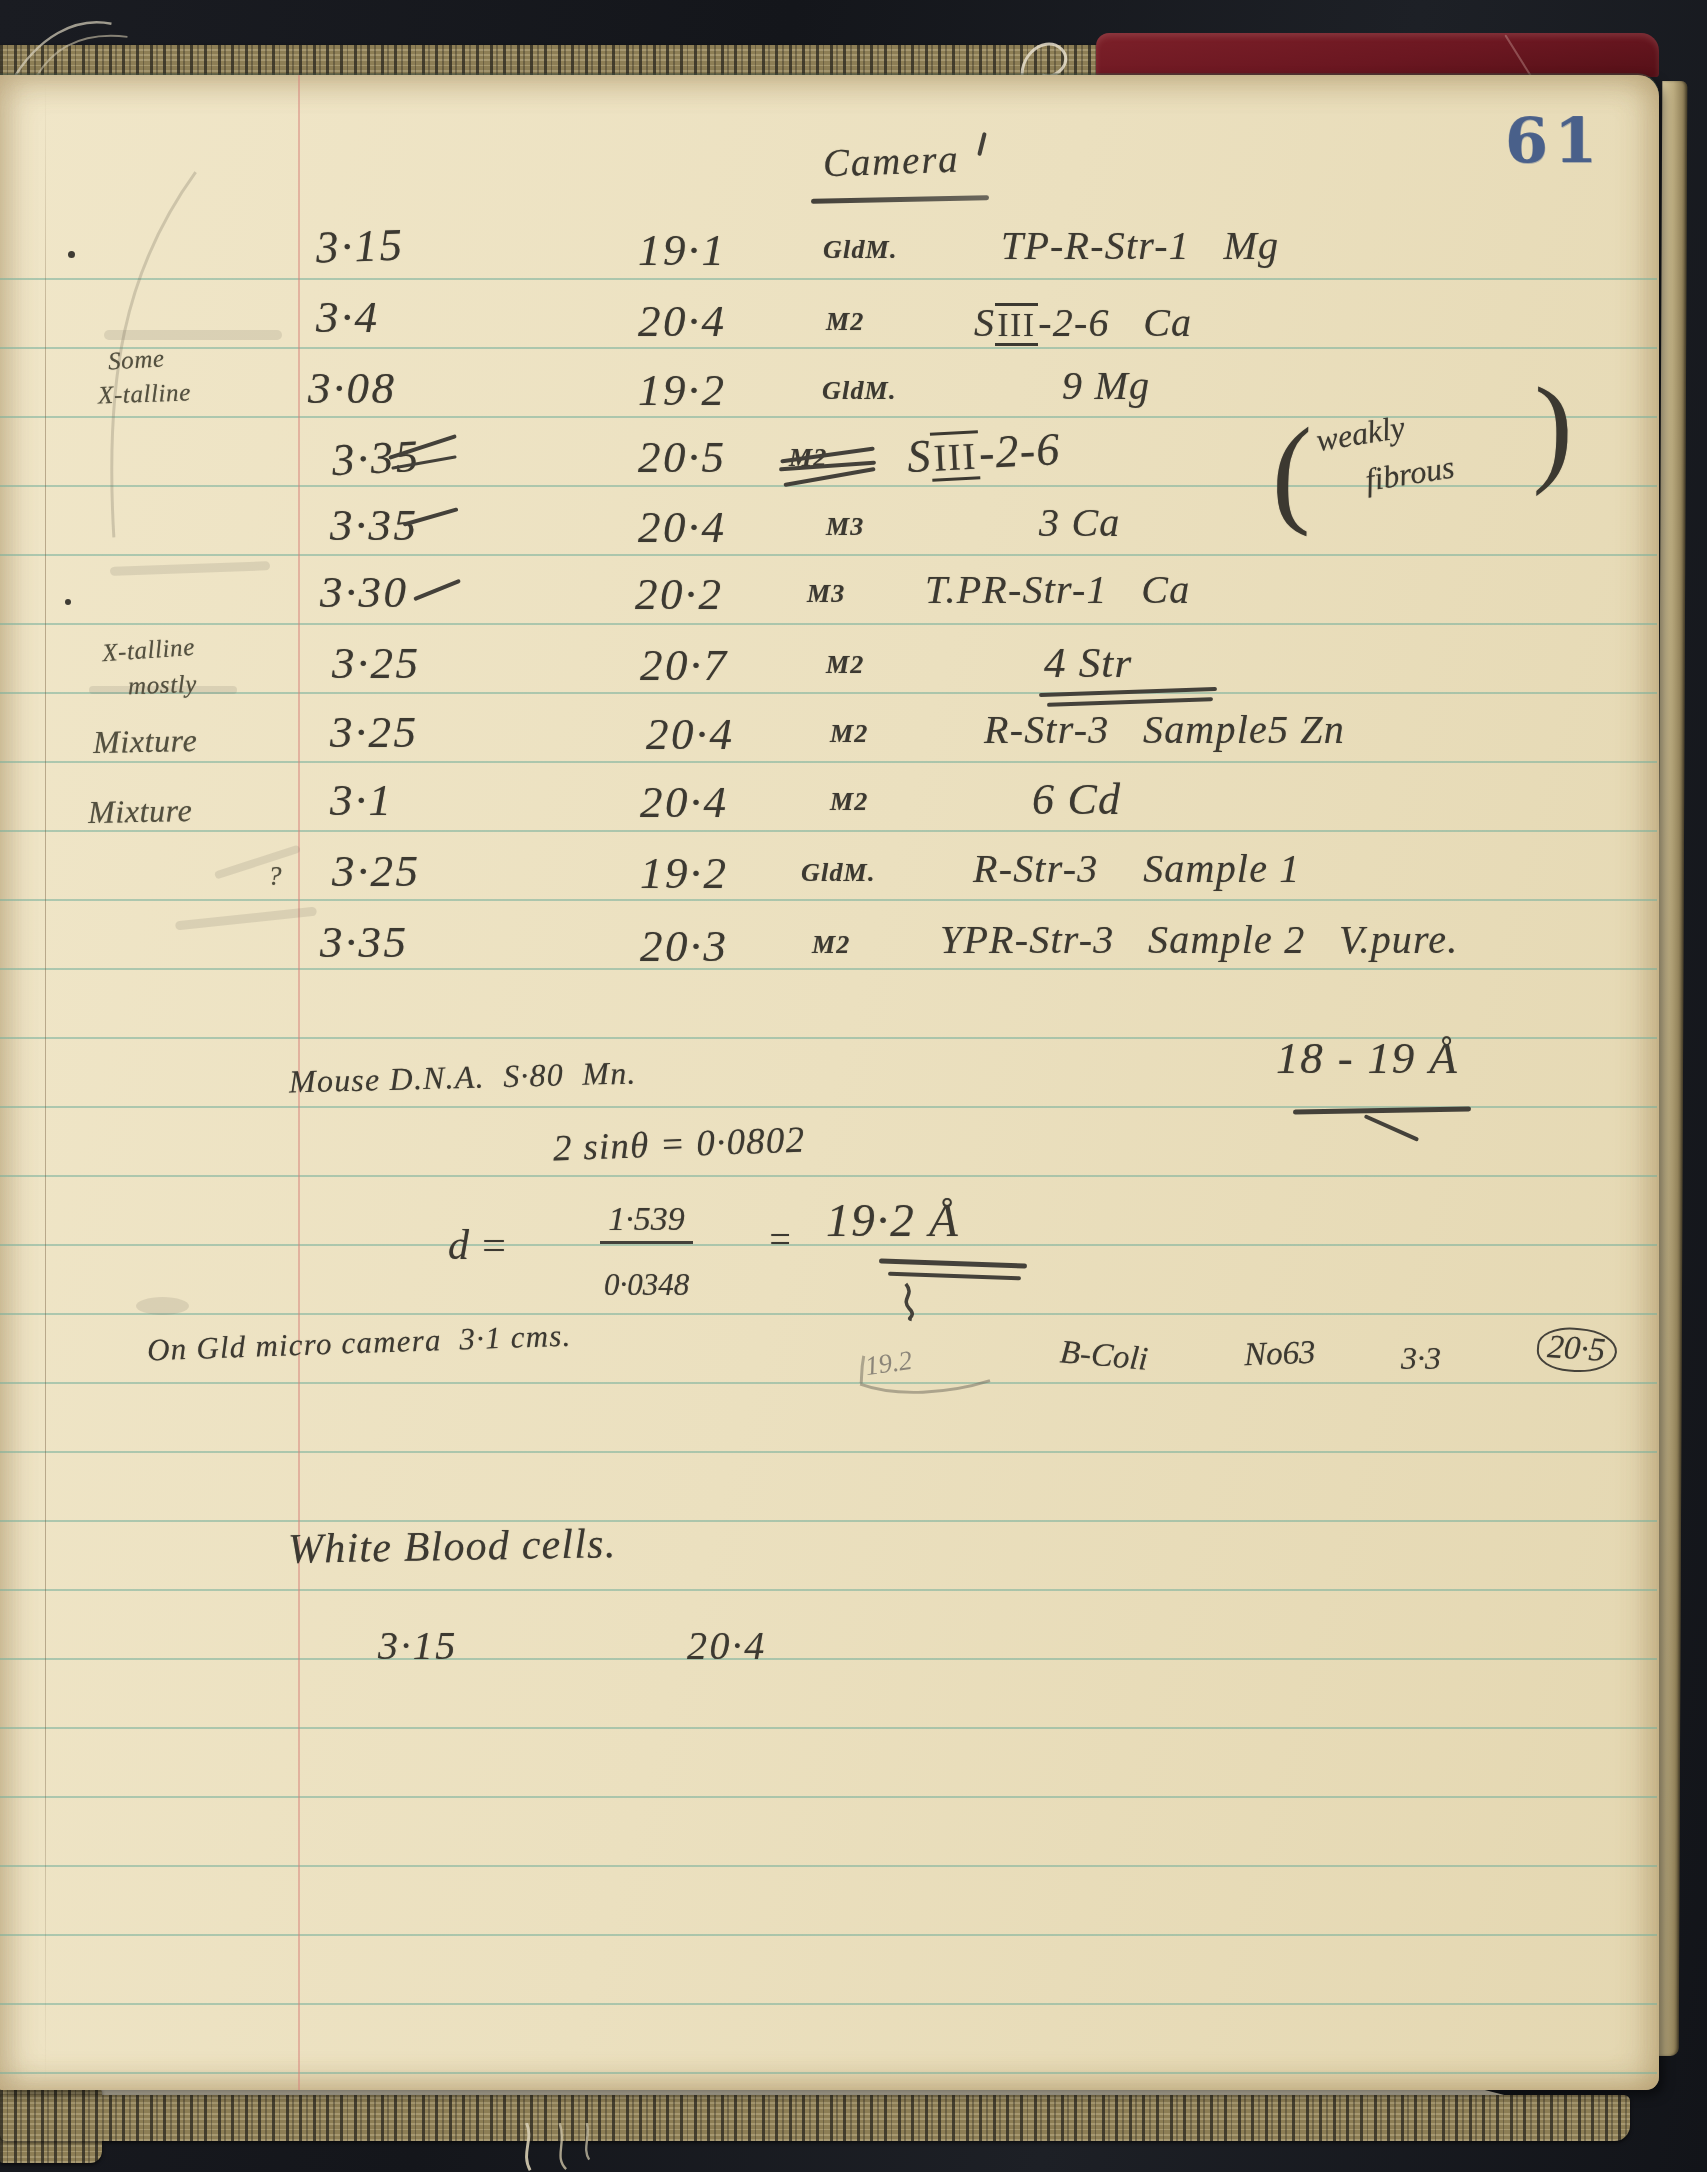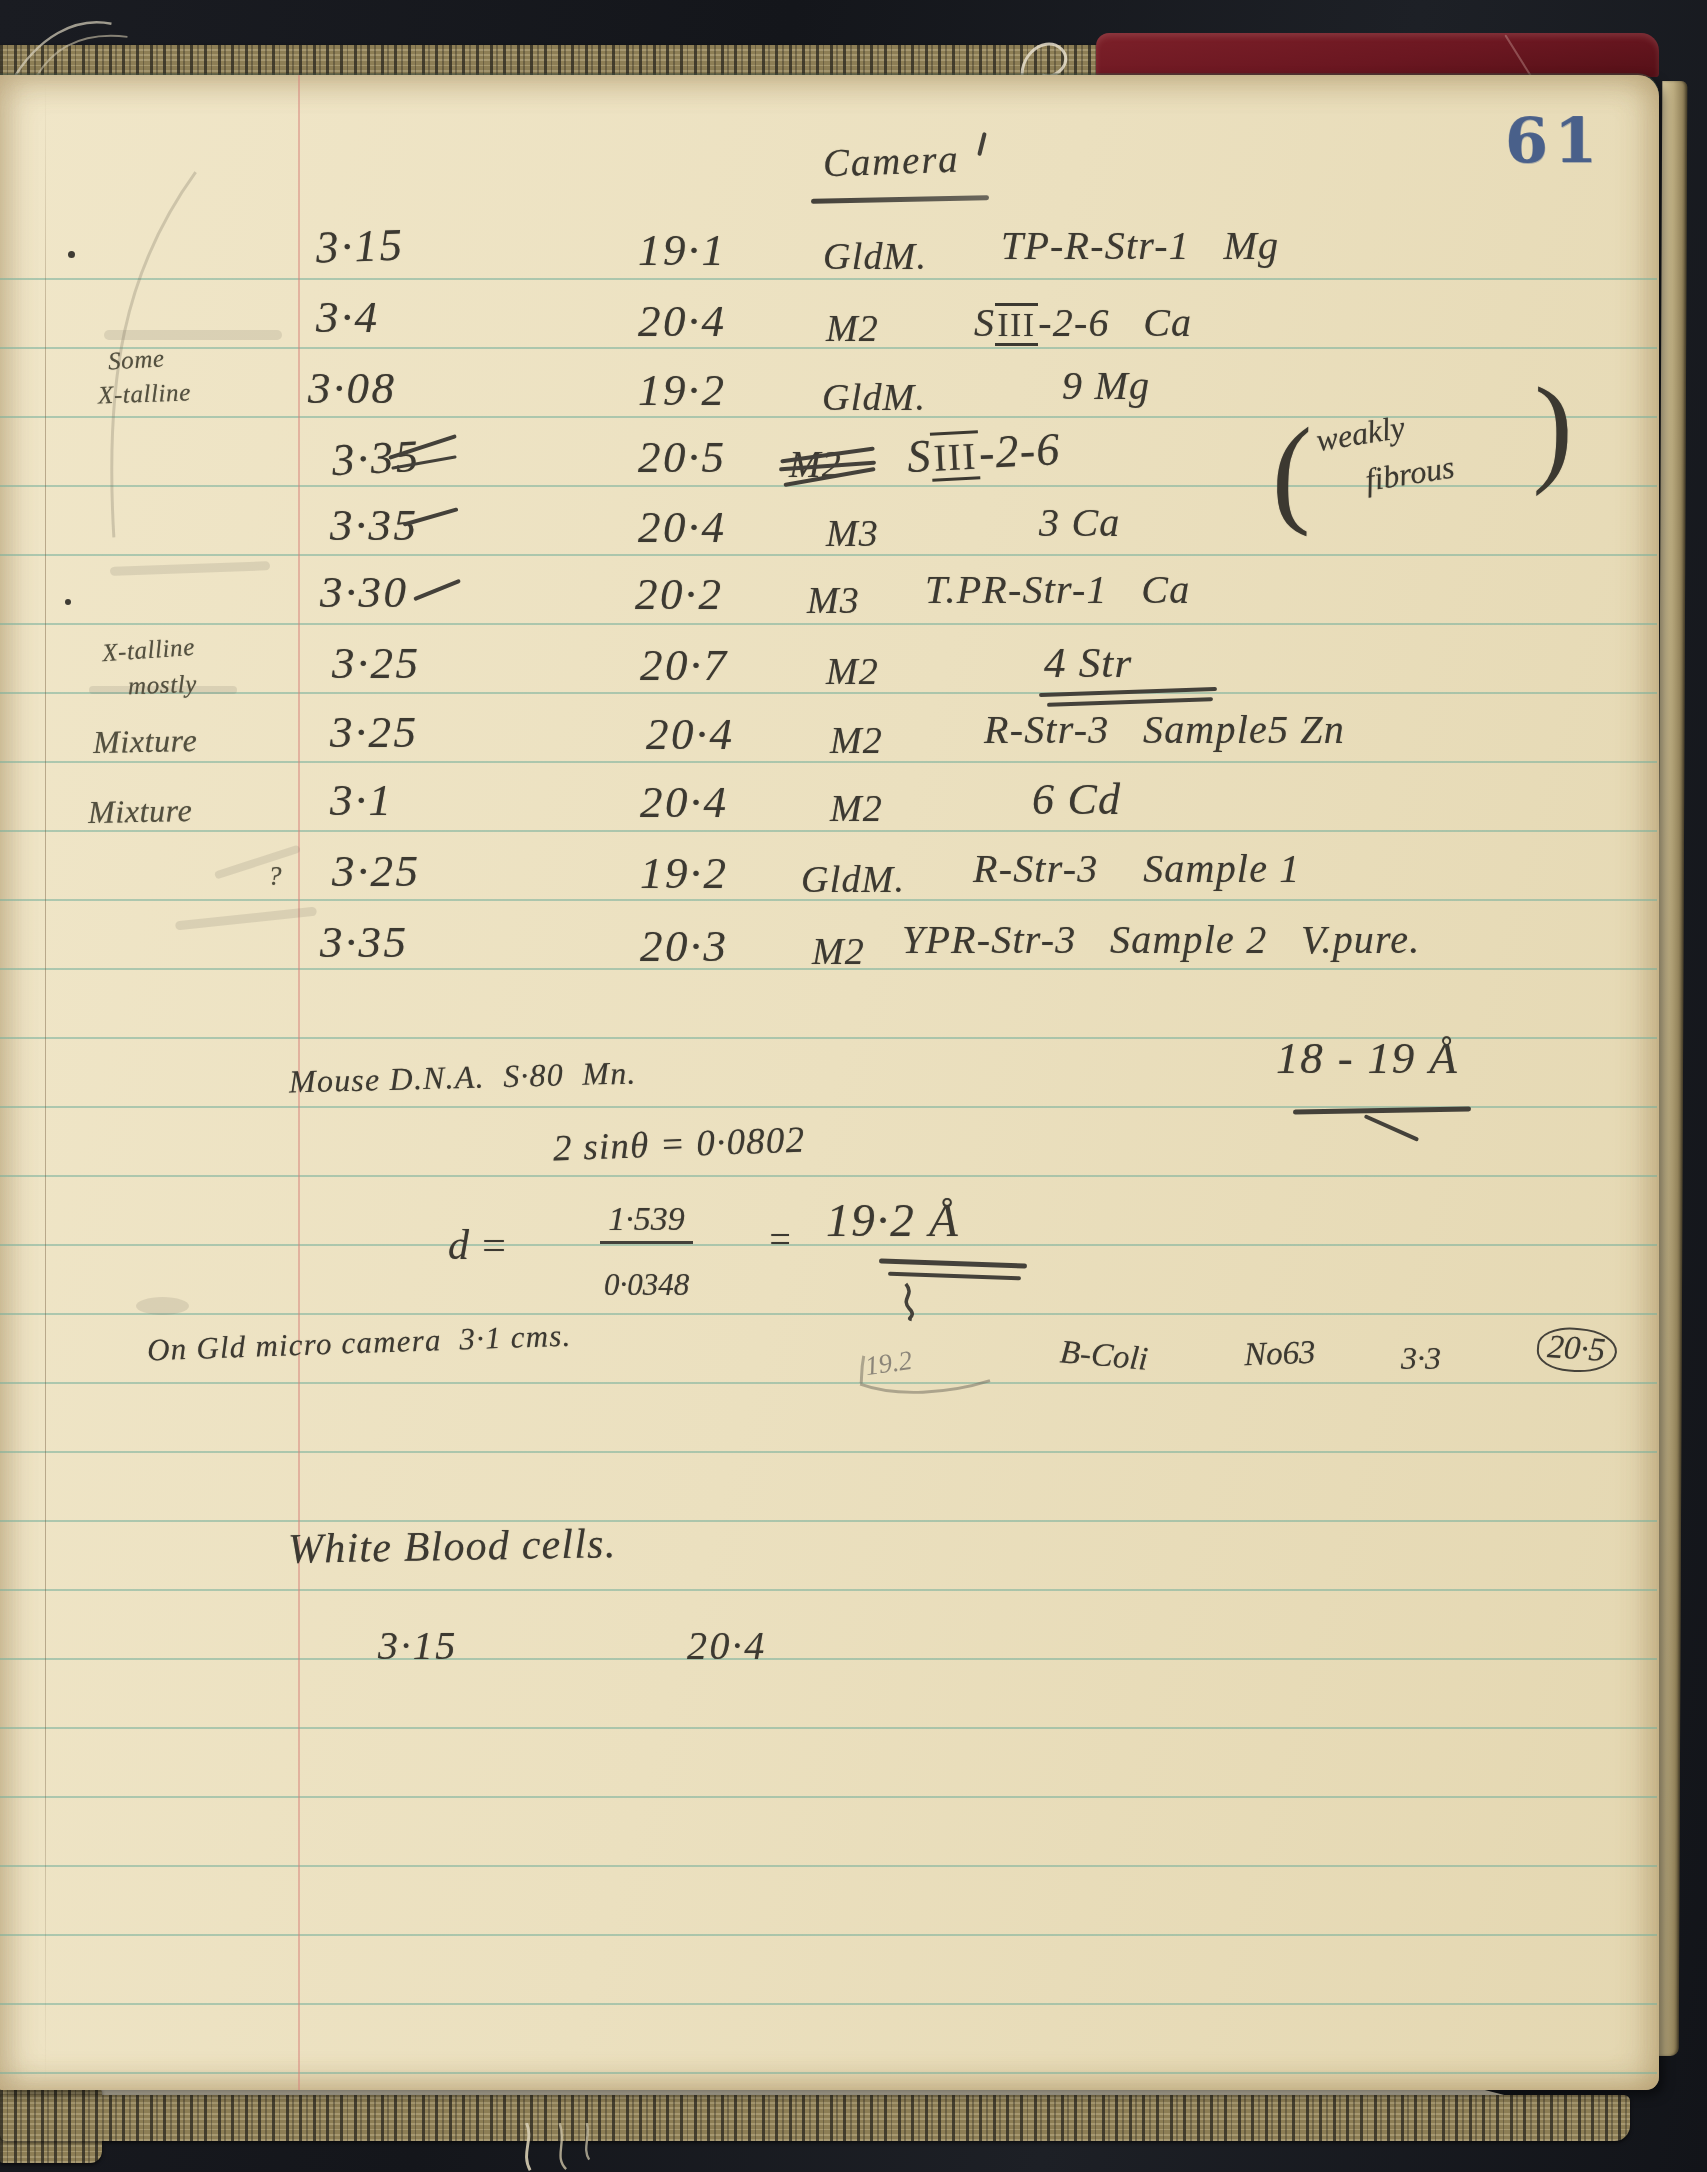--- a/index.html
+++ b/index.html
@@ -41,21 +41,21 @@
     background:repeating-linear-gradient(180deg, rgba(0,0,0,0) 0 67px, rgba(118,175,155,.55) 67px 69px);}
   .red-margin{left:298px;top:0;width:1.8px;height:100%;background:rgba(214,130,122,.5);}
   .crease-line{left:45px;top:6px;width:1.2px;height:2005px;
     background:linear-gradient(180deg, rgba(110,85,55,0) 0%, rgba(110,85,55,.42) 15%, rgba(95,72,45,.38) 82%, rgba(110,85,55,0) 100%);}
 
   
   .h{position:absolute;font-family:"Liberation Serif",serif;font-style:italic;
      color:#3c3931;white-space:pre;line-height:1;
      text-shadow:0 0 0.9px rgba(58,54,44,.5);}
   .num{font-size:45px;letter-spacing:2.4px;}
-  .cam{font-size:38px;letter-spacing:1.2px;}
+  .cam{font-size:26px;letter-spacing:1.2px;font-weight:bold;}
   .desc{font-size:40px;letter-spacing:1.2px;}
   .mnote{font-size:25px;color:#53503f;letter-spacing:0.6px;}
   .roman{border-top:3px solid currentColor;border-bottom:3px solid currentColor;
      padding:1.2px 2.4px 0 2.4px;font-style:normal;font-size:.82em;letter-spacing:1.8px;}
   .stroke{position:absolute;background:#44413a;border-radius:2.4px;}
   .pencil{color:#8b8579;text-shadow:none;}
   .stamp{position:absolute;font-family:"DejaVu Serif",serif;font-style:normal;font-weight:700;
      font-size:62px;color:rgba(61,86,134,.85);letter-spacing:6px;
      text-shadow:0.6px 0.6px 0 rgba(61,86,134,.35), -0.6px 0 0 rgba(61,86,134,.25);}
   .title{font-size:39px;letter-spacing:1.8px;}
@@ -207,21 +207,21 @@
       <span class="h num" style="left:332px;top:0">3·25</span>
       <span class="h num" style="left:640px;top:2.4px">19·2</span>
       <span class="h cam" style="left:801px;top:10.7px">GldM.</span>
       <span class="h desc" style="left:973px;top:0">R-Str-3    Sample 1</span>
     </div>
 
     <div class="abs" style="left:0;top:845px;width:100%;height:0">
       <span class="h num" style="left:320px;top:0">3·35</span>
       <span class="h num" style="left:640px;top:3.6px">20·3</span>
       <span class="h cam" style="left:812px;top:12px">M2</span>
-      <span class="h desc" style="left:902px;top:0">YPR-Str-3   Sample 2   V.pure.</span>
+      <span class="h desc" style="left:940px;top:0">YPR-Str-3   Sample 2   V.pure.</span>
     </div>
 
     <div class="h" style="left:289px;top:986px;font-size:32px;letter-spacing:1.2px;transform:rotate(-1.5deg)">Mouse D.N.A.  S·80  Mn.</div>
     <div class="h" style="left:1276px;top:961px;font-size:45px;letter-spacing:1.8px">18 - 19 Å</div>
     <div class="stroke" style="left:1293px;top:1033px;width:178px;height:4.7px;transform:rotate(-1deg)"></div>
     <div class="stroke" style="left:1362px;top:1051px;width:59px;height:3.6px;transform:rotate(24deg)"></div>
 
     <div class="h" style="left:553px;top:1050px;font-size:37px;letter-spacing:1.2px;transform:rotate(-2deg)">2 sinθ = 0·0802</div>
 
     <div class="h" style="left:448px;top:1149px;font-size:42px">d =</div>

